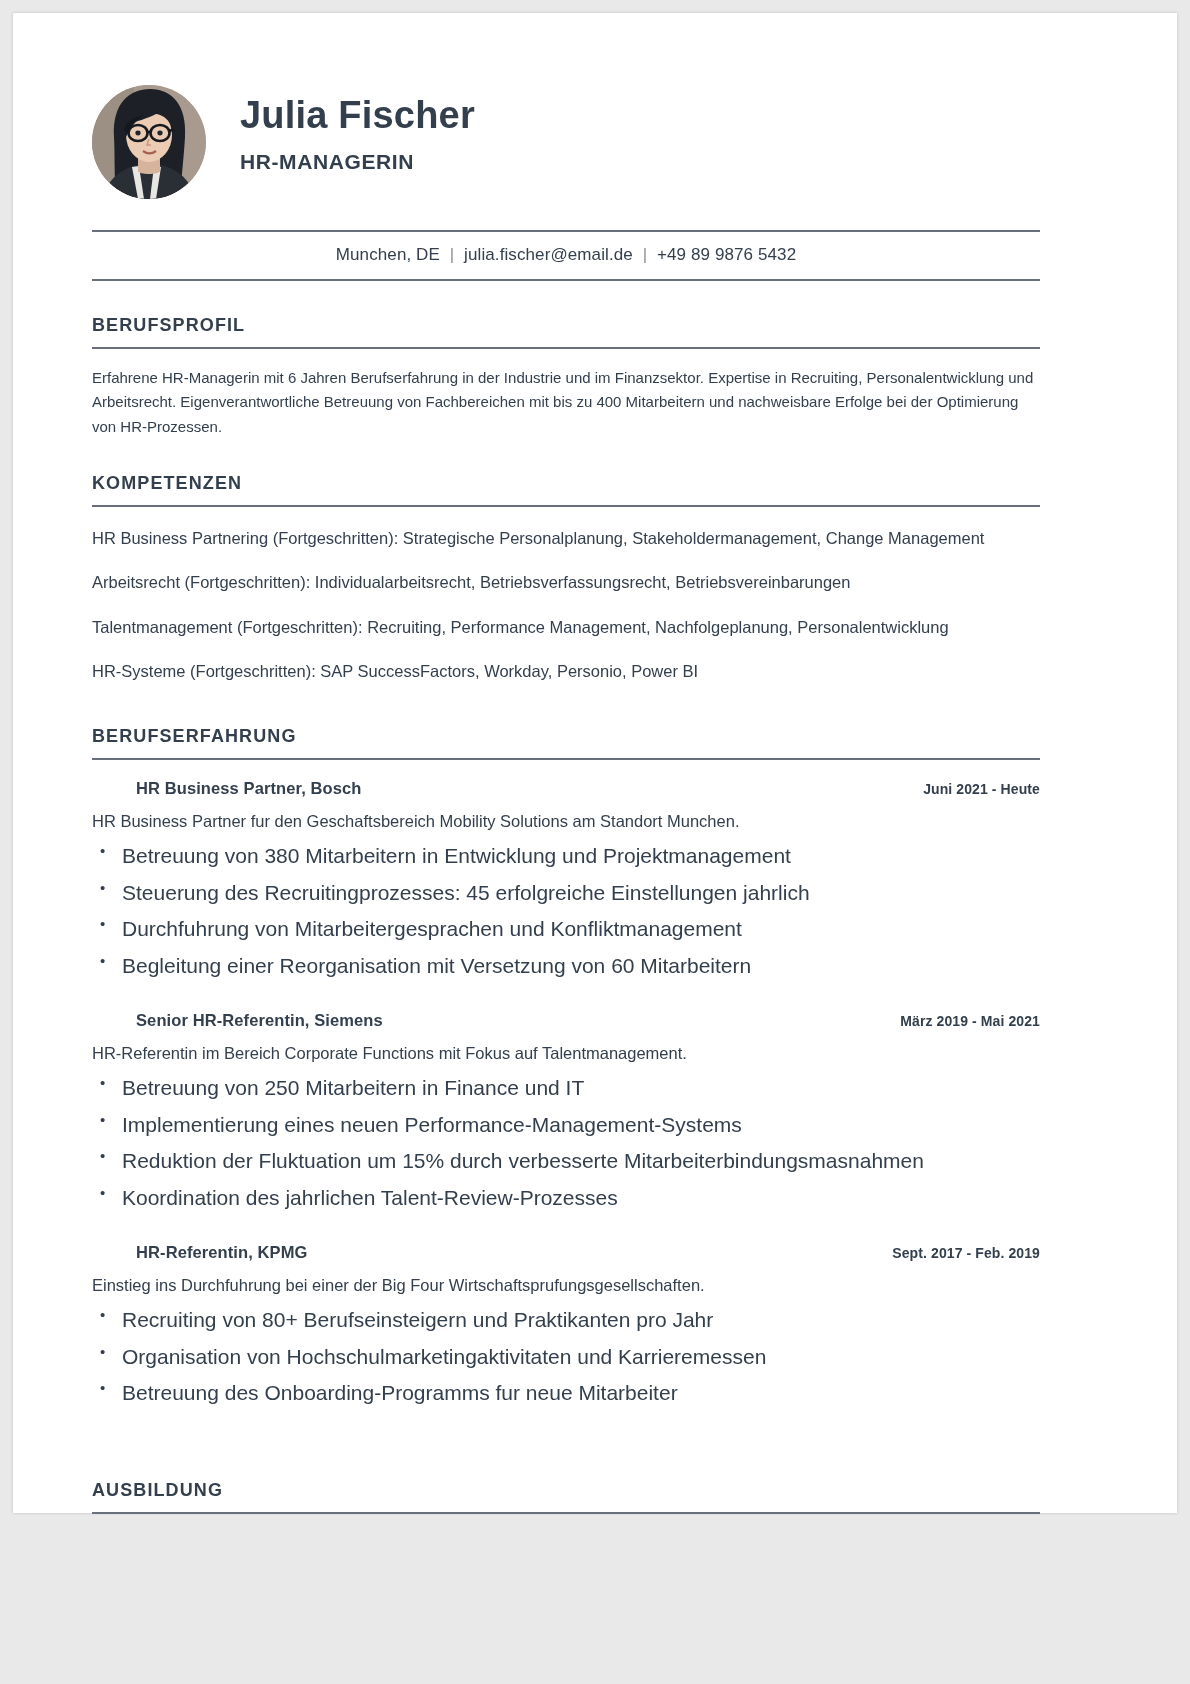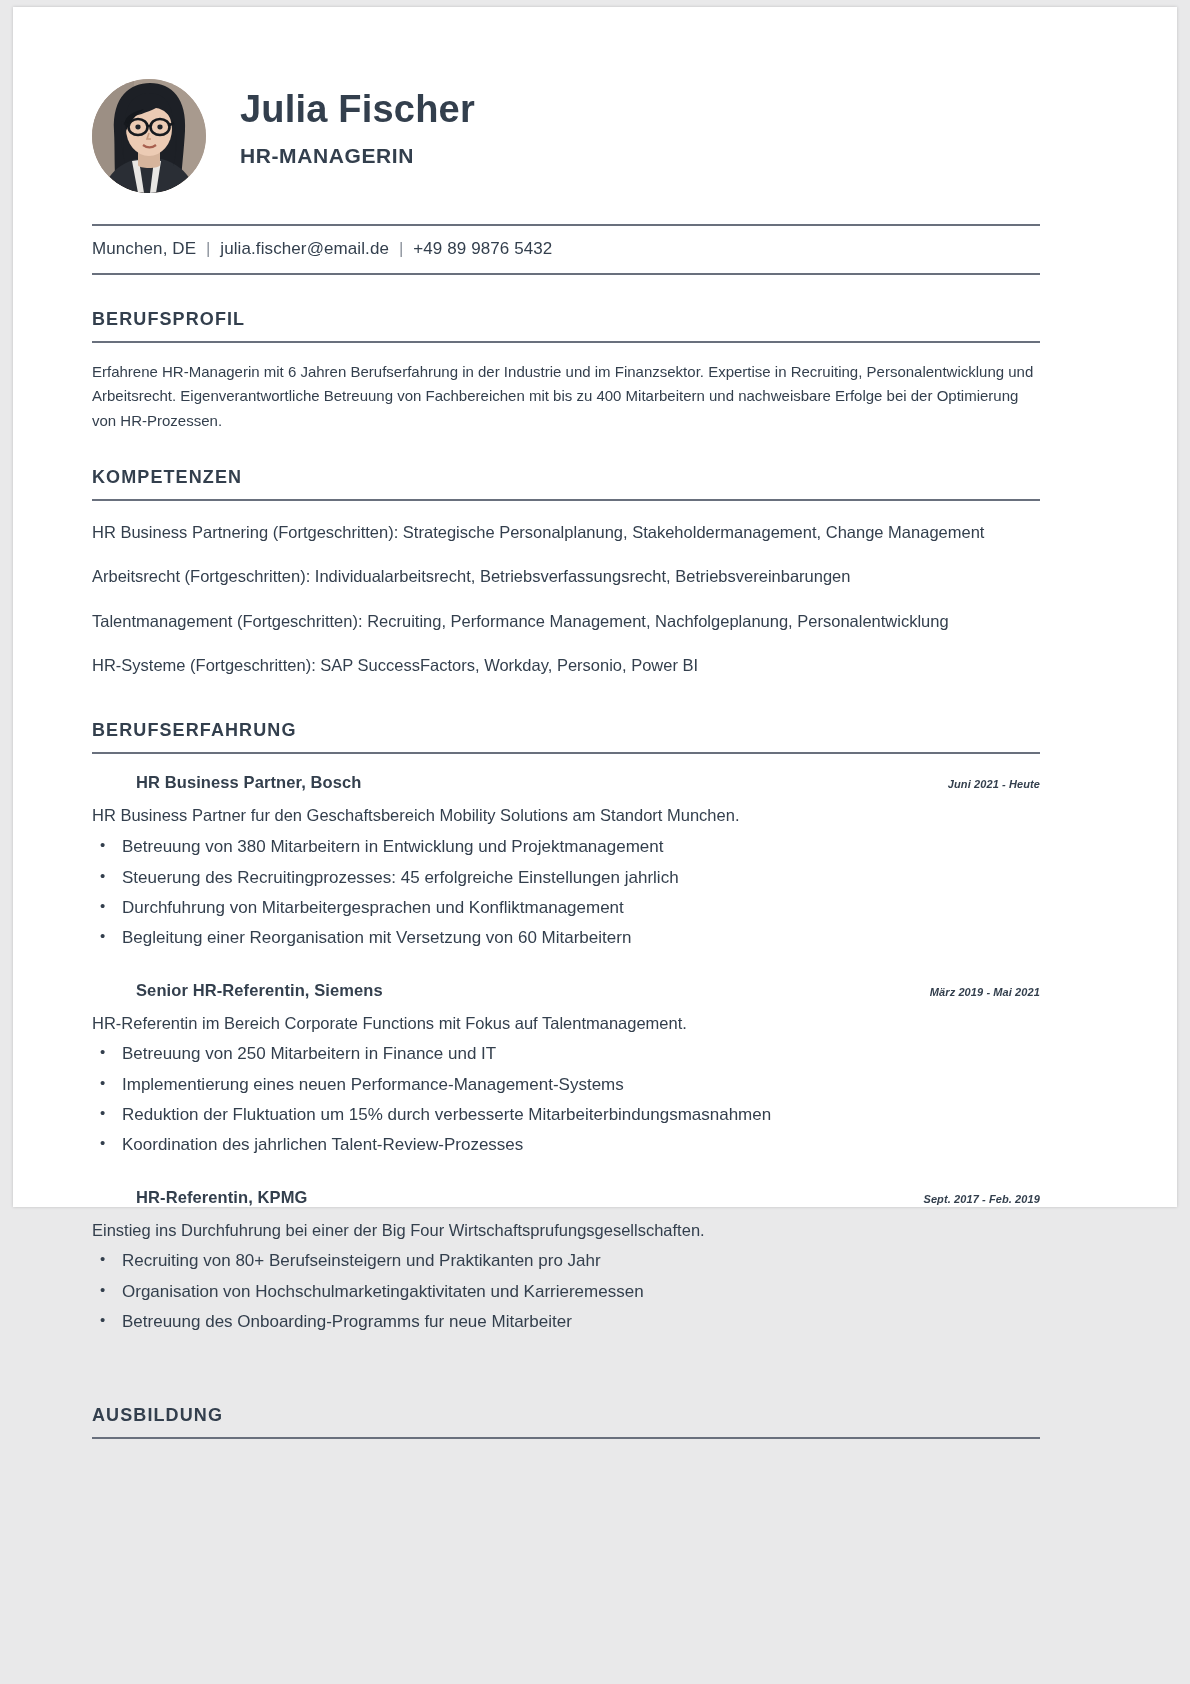--- a/index.html
+++ b/index.html
@@ -12,23 +12,23 @@
   .canvas {
     width: 1190px;
     height: 1684px;
     background: #e9e9ea;
     position: relative;
     overflow: hidden;
   }
   .page {
     position: absolute;
     left: 13px;
-    top: 7px;
+    top: 13px;
     width: 1164px;
-    height: 1200px;
+    height: 1500px;
     background: #ffffff;
     box-shadow: 0 0 3px rgba(0,0,0,0.18);
   }
   .inner {
     position: absolute;
     left: 79px;
     top: 72px;
     width: 948px;
   }
 
@@ -66,21 +66,21 @@
     color: #333f4d;
     letter-spacing: 0.6px;
     margin: 14px 0 0 0;
   }
 
   .contactwrap {
     border-top: 2px solid #69707d;
     border-bottom: 2px solid #69707d;
     margin-top: 31px;
     padding: 13px 0 14px 0;
-    text-align: left;
+    text-align: center;
   }
   .contact {
     font-size: 17px;
     color: #333f4d;
     letter-spacing: 0.1px;
   }
   .contact .sep {
     color: #8b919b;
     padding: 0 5px;
     font-weight: 300;
@@ -124,40 +124,39 @@
     align-items: baseline;
     margin-left: 44px;
   }
   .job-title {
     font-size: 16.5px;
     font-weight: bold;
     color: #333f4d;
     letter-spacing: 0.1px;
   }
   .job-date {
-    font-size: 11px;
+    font-size: 14px;
     font-weight: bold;
     color: #333f4d;
     white-space: nowrap;
     letter-spacing: 0.1px;
-    font-style: italic;
   }
   .job-desc {
     font-size: 16.5px;
     color: #333f4d;
     margin-top: 11px;
     line-height: 1.5;
   }
   ul.bullets {
     list-style: none;
     margin: 6px 0 0 0;
     padding: 0;
   }
   ul.bullets li {
-    font-size: 17px;
+    font-size: 21px;
     color: #333f4d;
     line-height: 1.55;
     padding-left: 30px;
     position: relative;
     margin-top: 4px;
   }
   ul.bullets li::before {
     content: "•";
     position: absolute;
     left: 8px;

